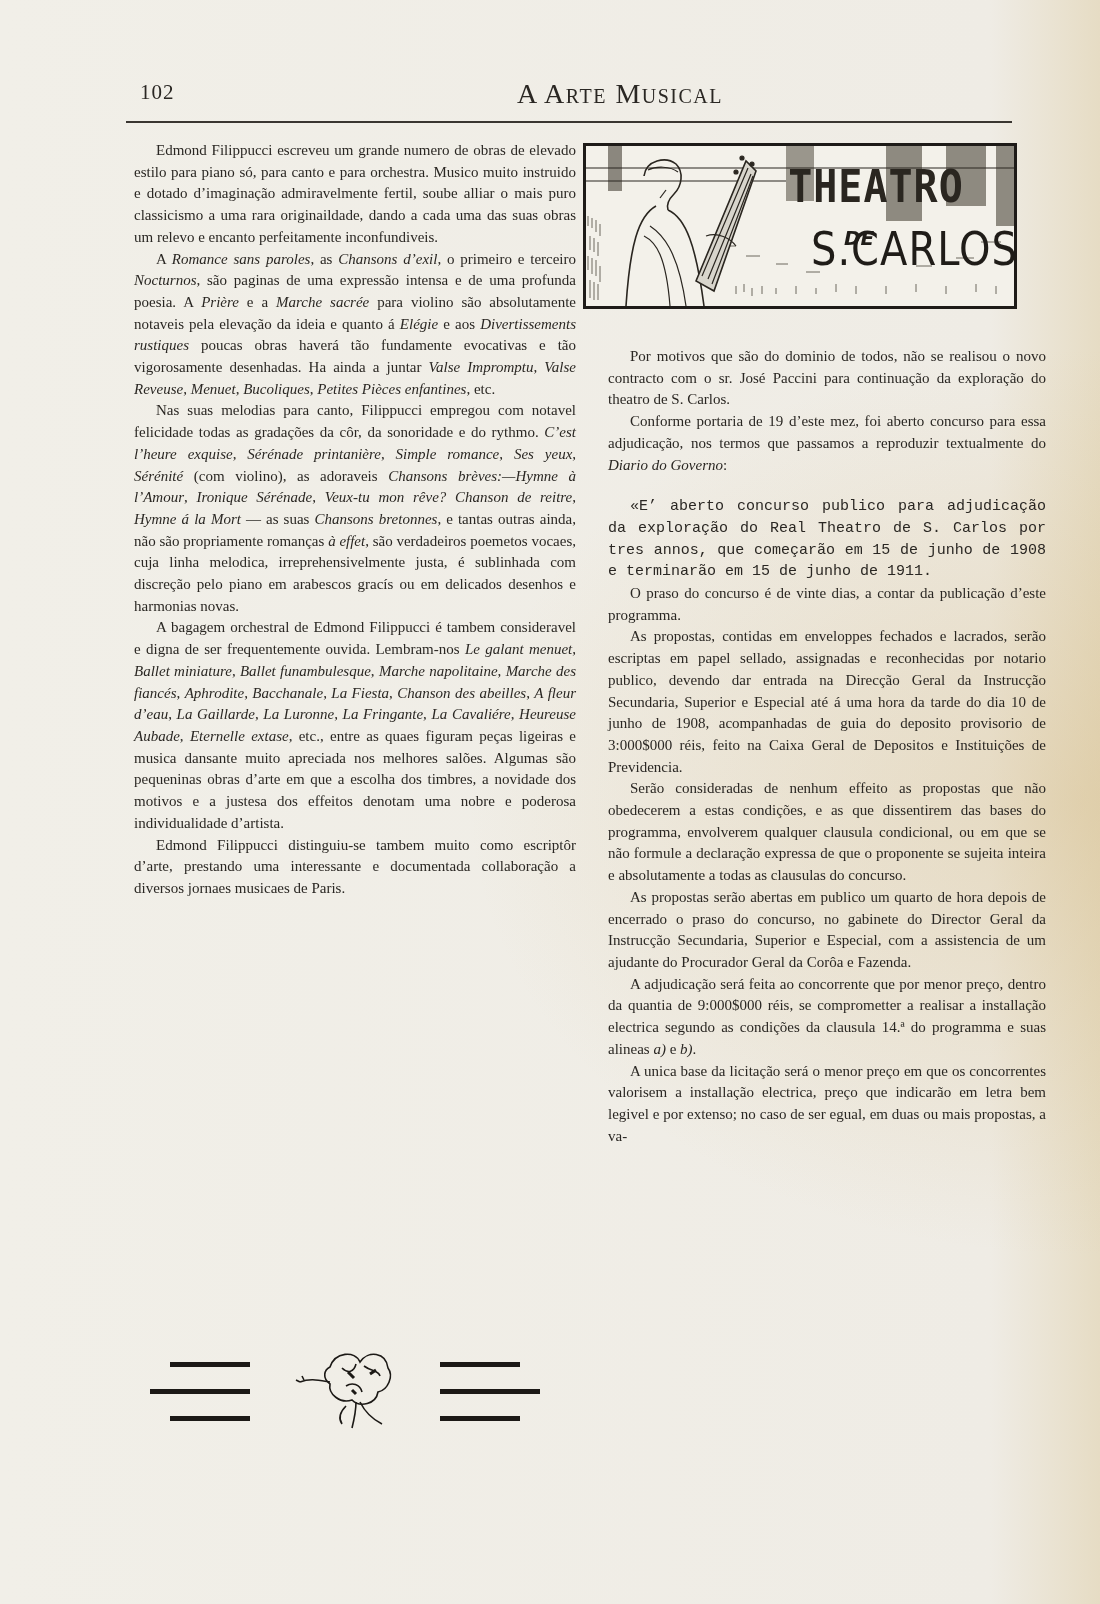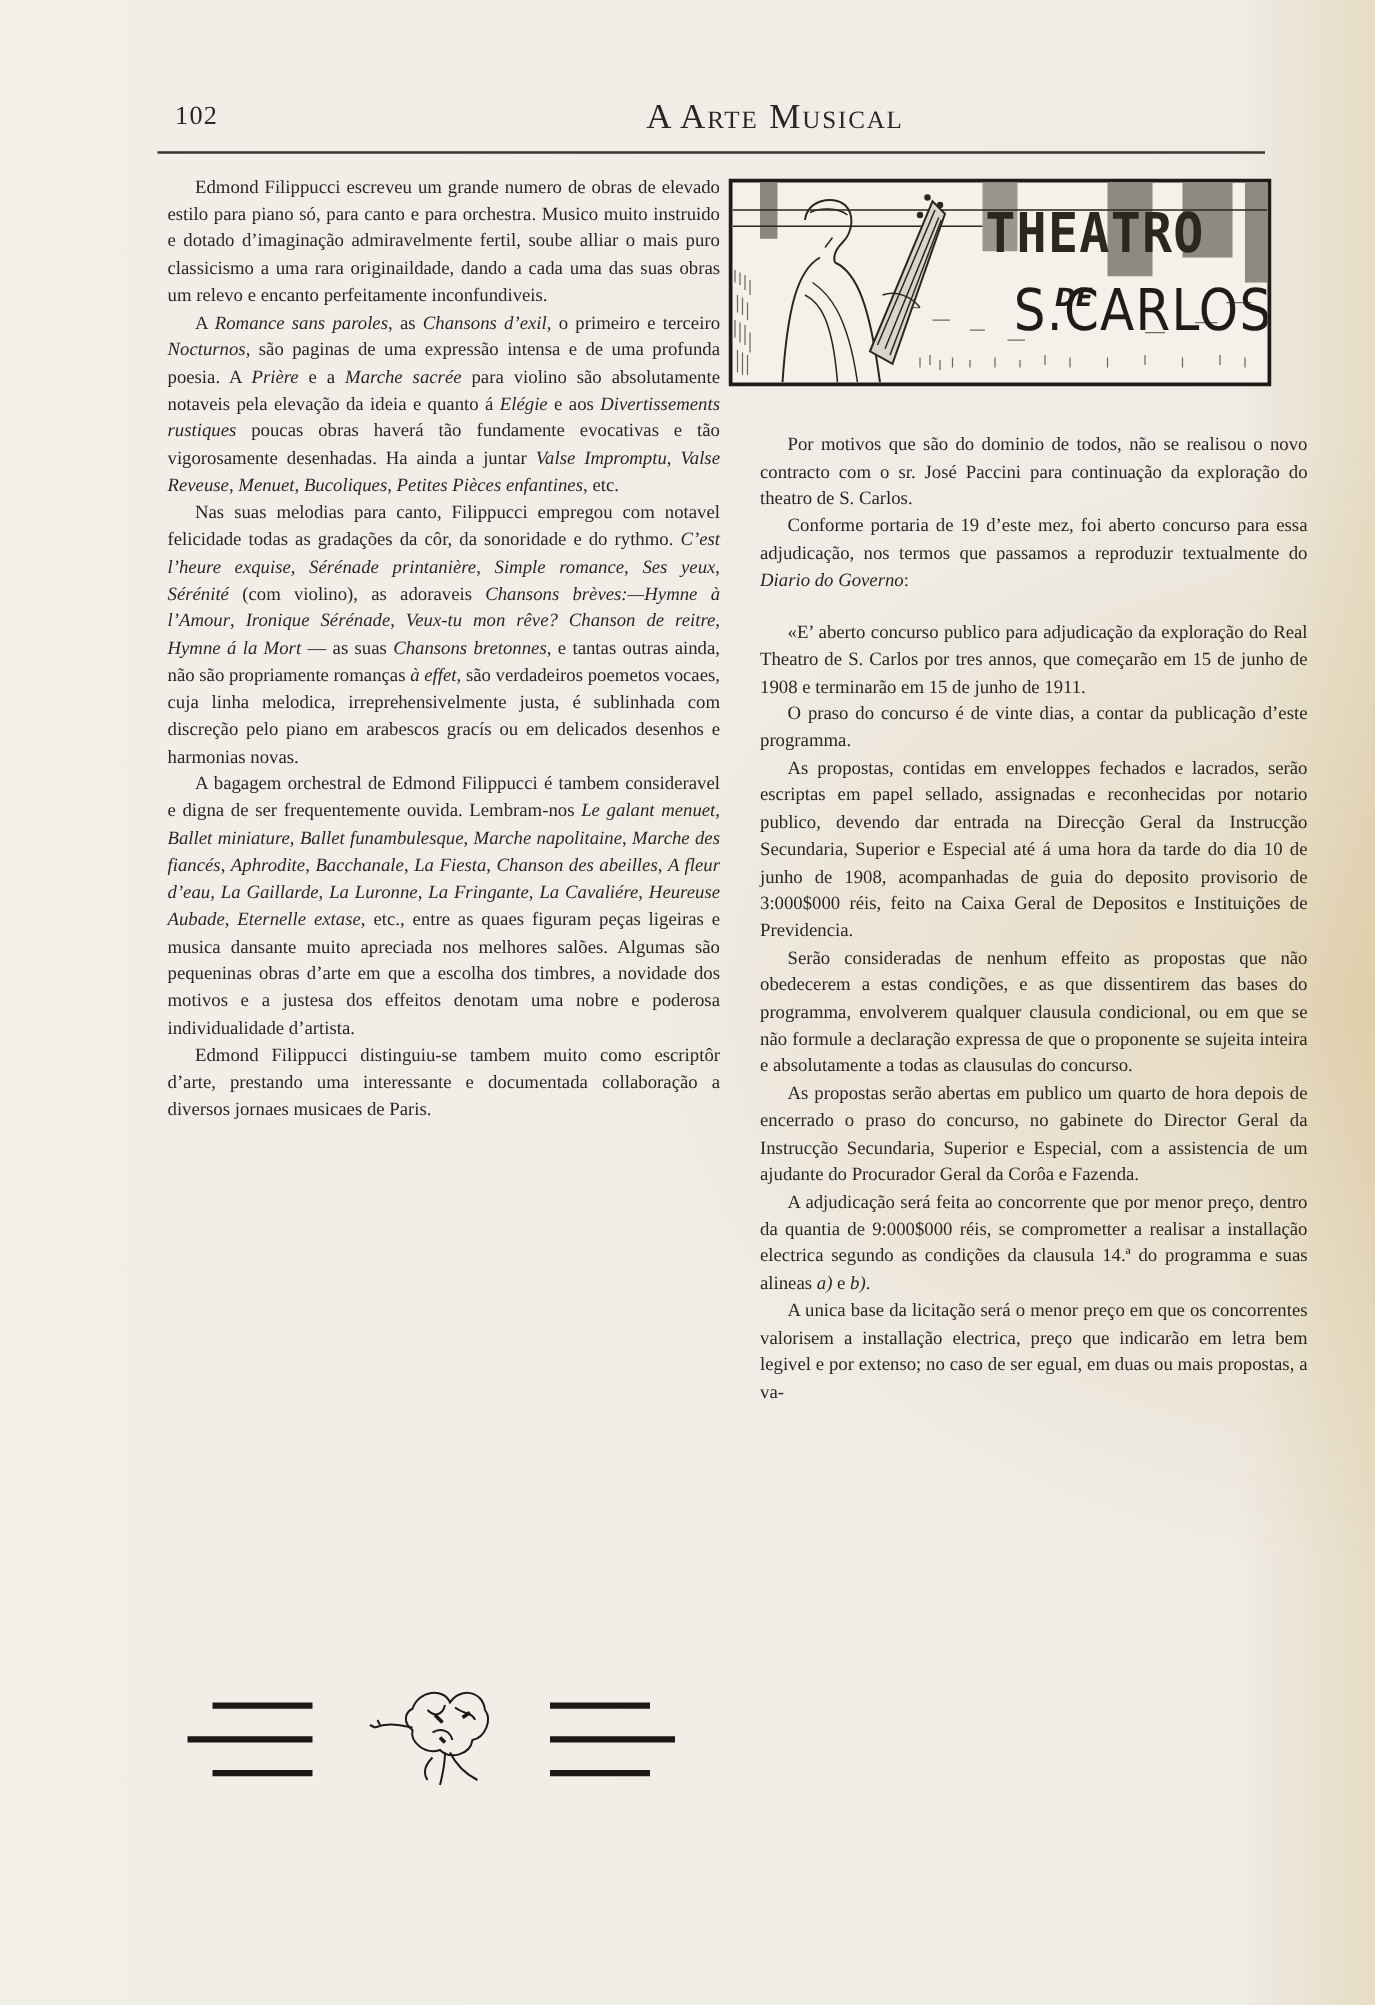--- a/index.html
+++ b/index.html
@@ -33,21 +33,21 @@
       background: #3a3631;
     }
     .col {
       position: absolute; top: 140px; width: 442px;
       font-family: "Liberation Serif", serif; font-size: 15px; line-height: 21.7px;
       text-align: justify;
     }
     .col-left { left: 134px; }
     .col-right { left: 584px; width: 438px; top: 346px; margin-left: 24px; }
     .col p { margin: 0; text-indent: 22px; }
-    .col p.gap { margin-top: 20px; }
+    .col p.gap { margin-top: 20px; font-family: Liberation Mono, monospace; }
     .col i { font-style: italic; }
 
     .banner {
       position: absolute; left: 583px; top: 143px; width: 428px; height: 160px;
       border: 3px solid #1e1b18; background: #f3f1ea; overflow: hidden;
     }
     .banner svg { position: absolute; left: 0; top: 0; }
     .banner-title {
       position: absolute; left: 160px; top: 20px; width: 260px; text-align: center;
       font-family: "DejaVu Sans Mono", "Liberation Mono", monospace; font-weight: bold;

